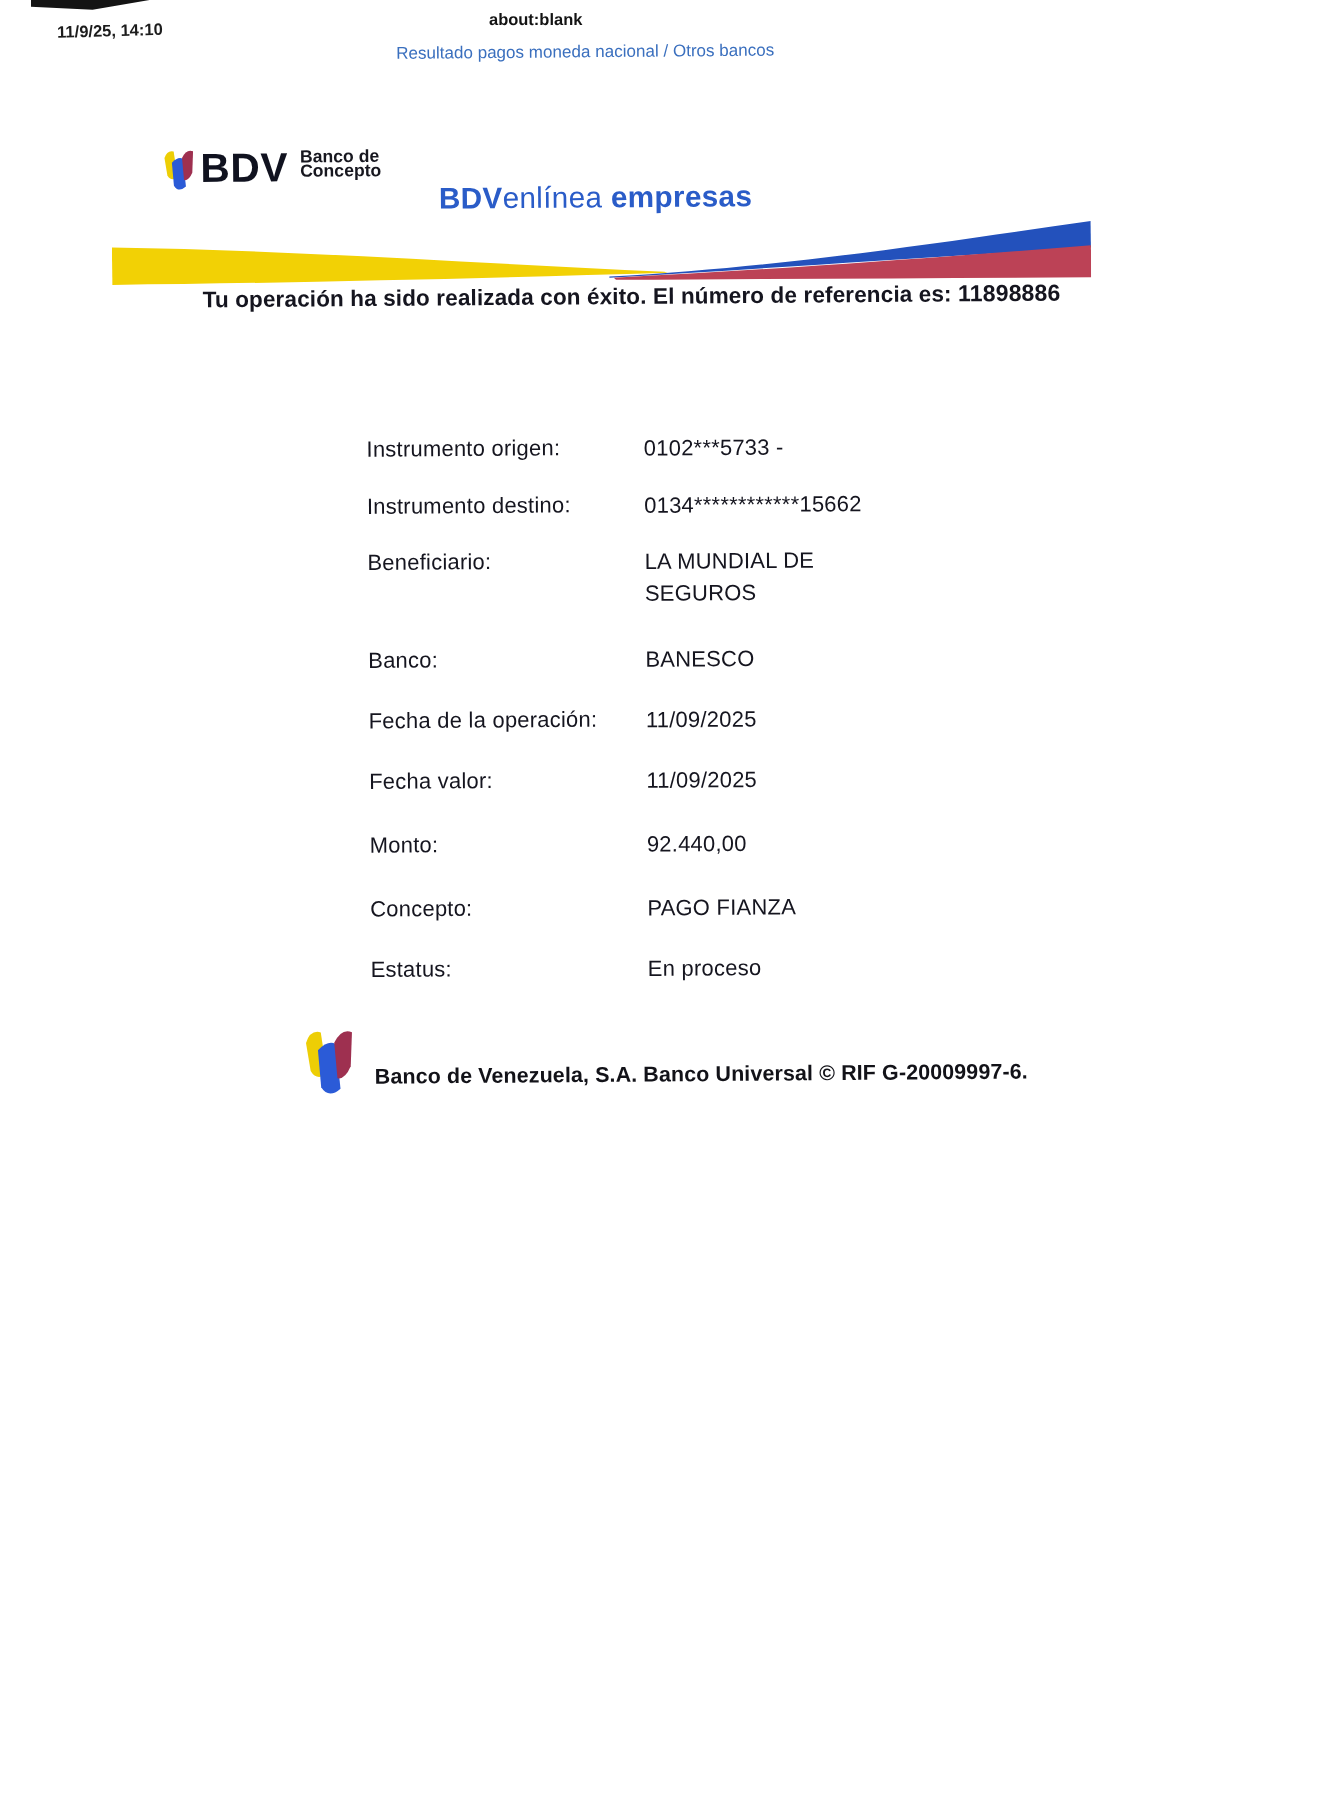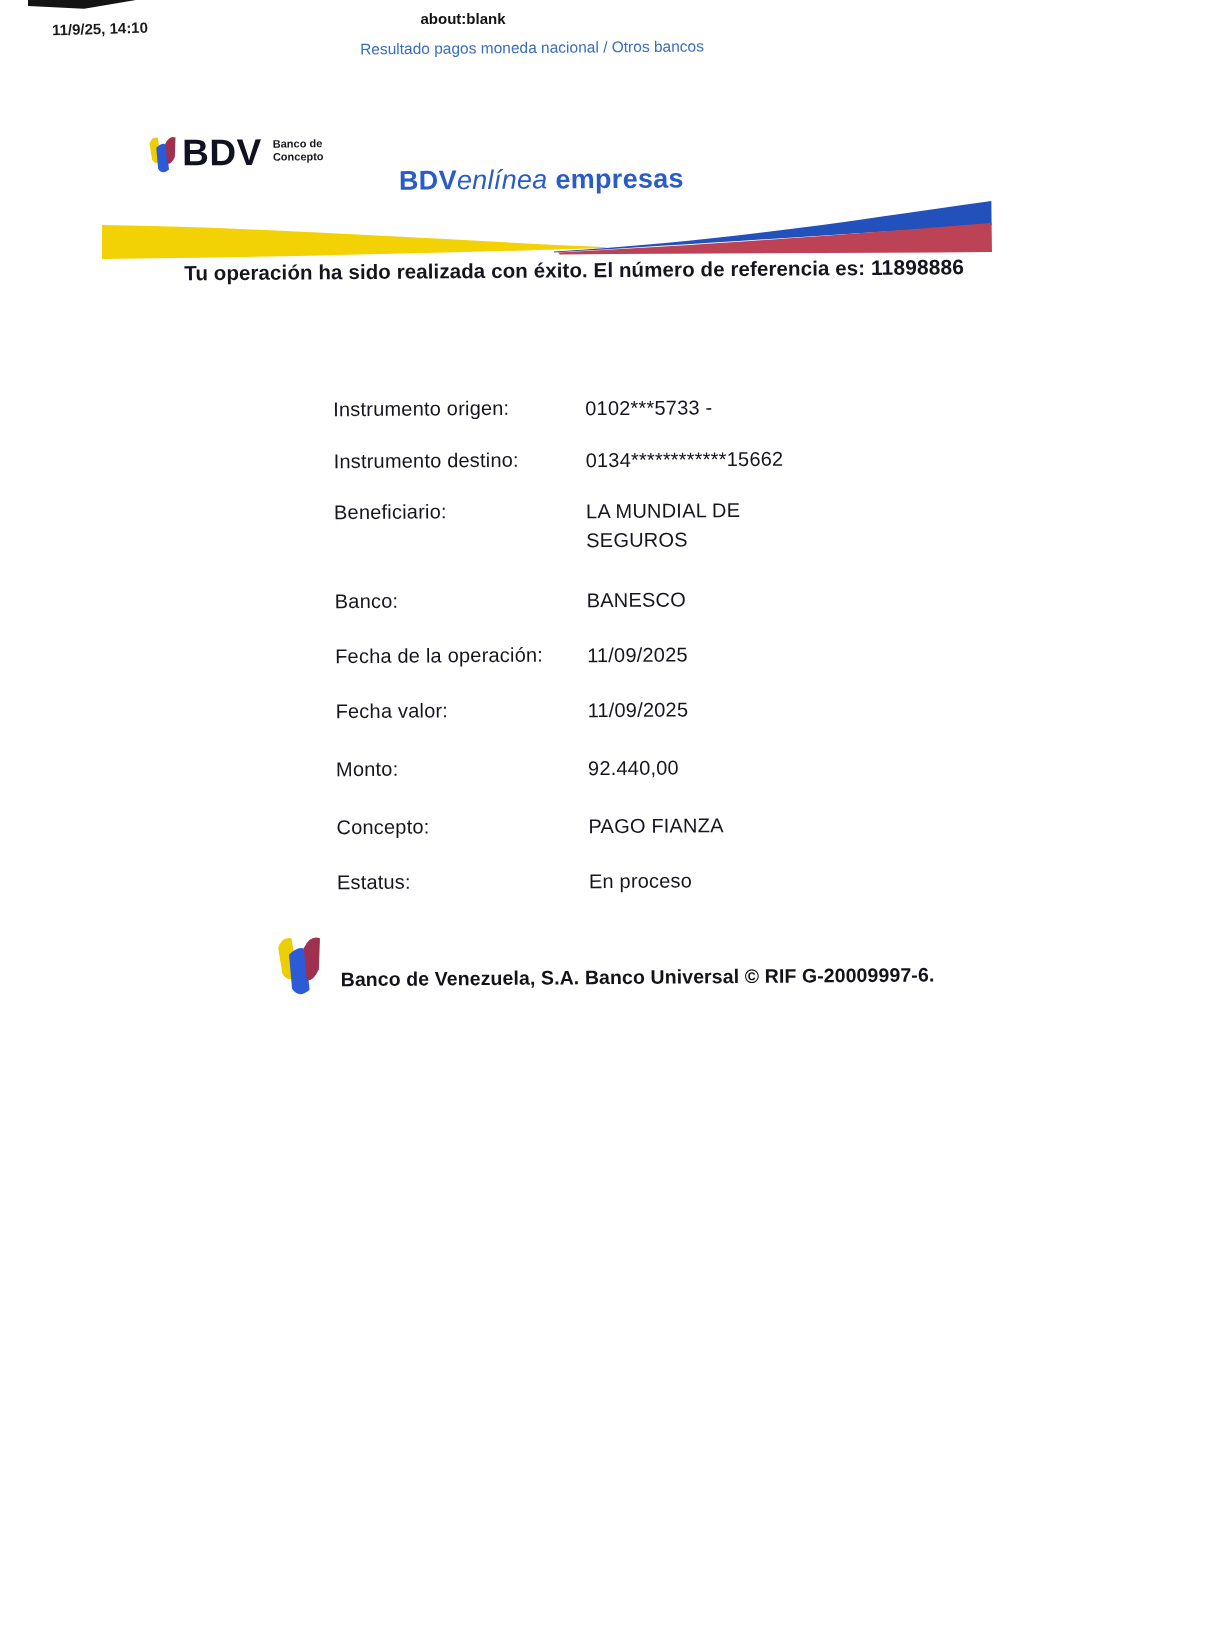--- a/index.html
+++ b/index.html
@@ -17,21 +17,21 @@
     position:absolute;left:28px;top:0;width:108px;height:11px;
     background:#141414;
     clip-path:polygon(0 0,100% 0,52% 80%,0 55%);
   }
   .print-ts{
     position:absolute;left:52px;top:20px;
     font-size:15px;font-weight:600;color:#1c1c1c;
     transform:rotate(-1.6deg);
   }
   .print-url{
-    position:absolute;left:463px;top:10px;transform:translateX(-50%);
+    position:absolute;left:487px;top:10px;transform:translateX(-50%);
     font-size:15px;font-weight:600;color:#131313;
   }
   .print-link{
     position:absolute;left:532px;top:39px;transform:translateX(-50%);
     font-size:15.5px;font-weight:500;color:#3a6fbe;white-space:nowrap;
     transform:translateX(-50%) rotate(-0.5deg);
   }
   .receipt{
     position:absolute;inset:0;
     transform:rotate(-0.45deg);
@@ -41,28 +41,28 @@
     position:absolute;left:143px;top:130px;
     display:flex;align-items:flex-start;
   }
   .logo-mark{width:36px;height:42px;margin-right:2px;}
   .logo-word{
     font-size:37px;font-weight:800;letter-spacing:0.5px;
     color:#10121f;line-height:40px;
   }
   .logo-sub{
     margin-left:11px;margin-top:5px;
-    font-size:11px;font-weight:700;line-height:12.5px;color:#17171f;
+    font-size:16px;font-weight:700;line-height:12.5px;color:#17171f;
   }
   .app-title{
     position:absolute;left:540px;top:164px;transform:translateX(-50%);
     font-size:27px;color:#2a5cc8;white-space:nowrap;letter-spacing:0.3px;
   }
   .app-title .b{font-weight:800;}
-  .app-title .r{font-weight:400;font-style:italic;}
+  .app-title .r{font-weight:400;}
   .banner{position:absolute;left:100px;top:198px;width:890px;height:60px;}
   .success-line{
     position:absolute;left:572px;top:258px;transform:translateX(-50%);
     font-size:20.5px;font-weight:600;white-space:nowrap;color:#15151f;
     letter-spacing:0.1px;
   }
   .success-line .ref{font-weight:800;font-size:21px;}
   .field-row{position:absolute;}
   .field-label{
     position:absolute;left:330px;width:250px;

